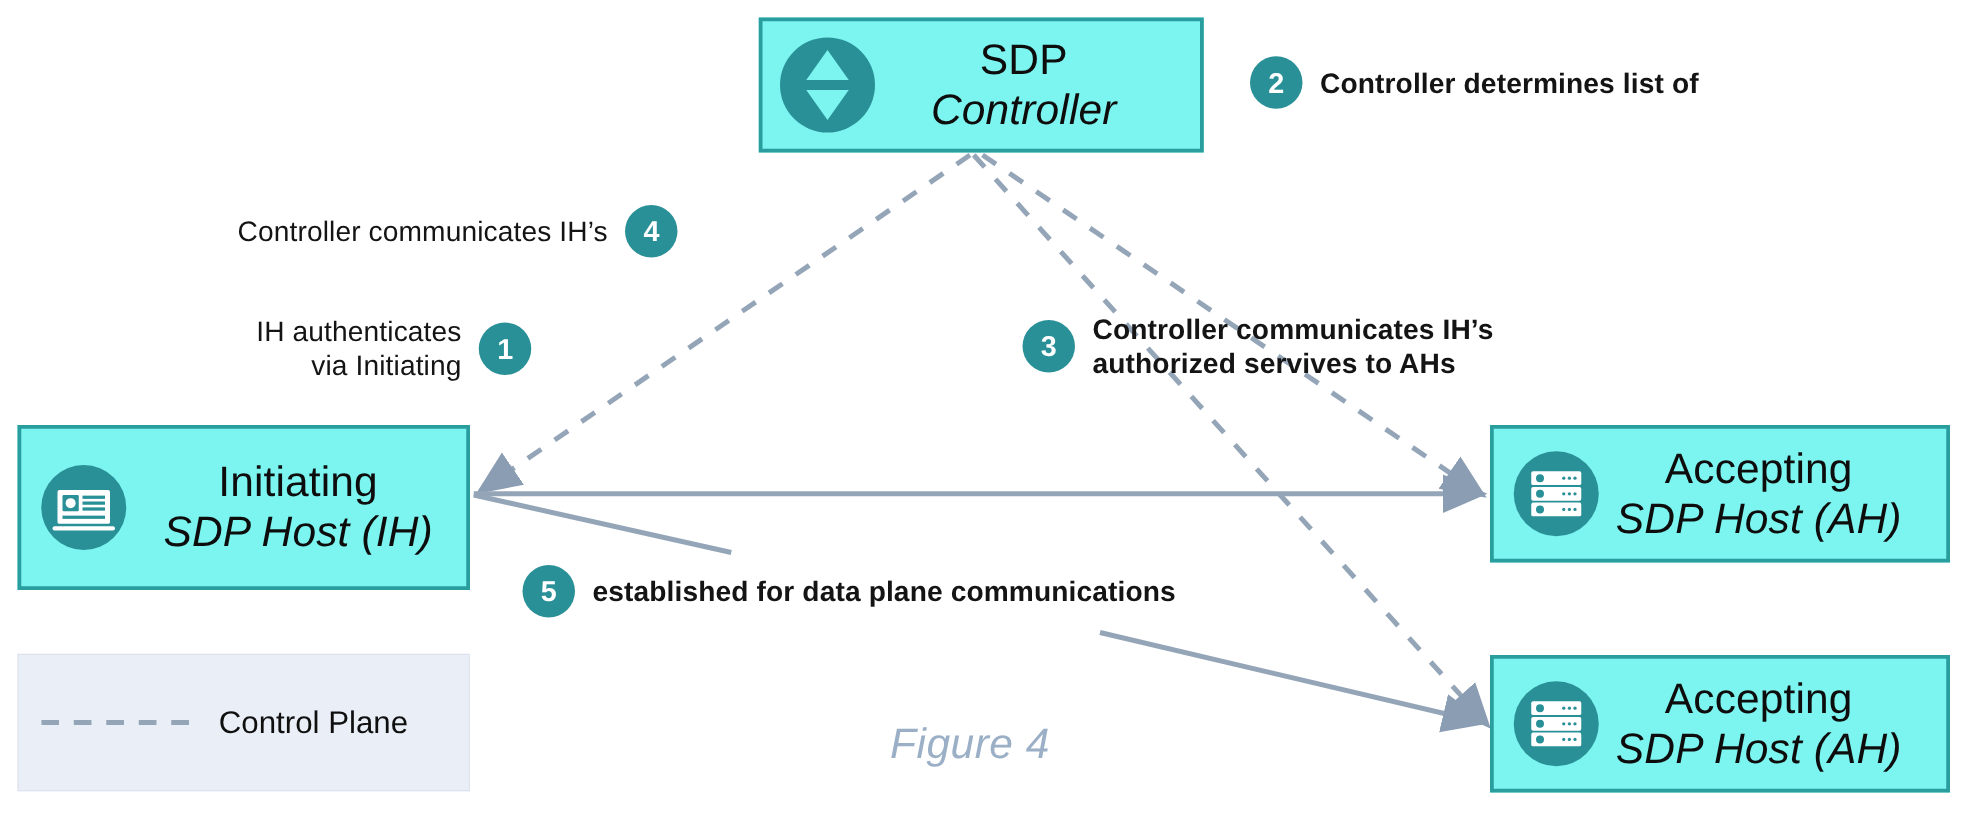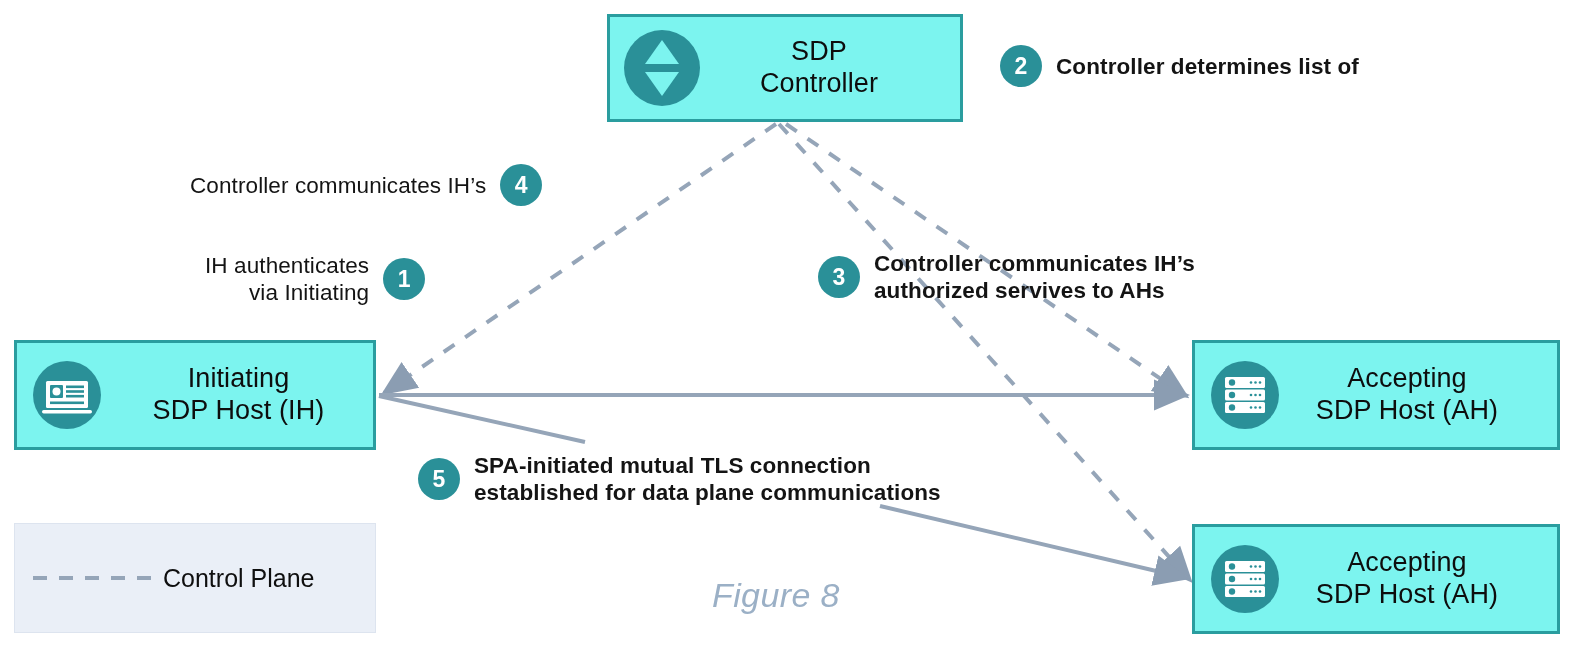--- a/index.html
+++ b/index.html
@@ -21,29 +21,29 @@
     z-index:3;
   }
   .node .icon-wrap{
     width:72px;height:72px;flex:0 0 72px;
     margin-left:14px;
     display:flex;align-items:center;justify-content:center;
   }
   .node .node-label{
     flex:1;text-align:center;
     color:#0d0d0d;
-    font-size:27px;line-height:1.18;
+    font-size:34px;line-height:1.18;
     letter-spacing:.1px;
     padding-right:24px;
   }
-  .node .node-label .l2{display:block;}
+  .node .node-label .l2{display:block;font-style:italic;}
 
   #node-controller{left:607px;top:14px;width:356px;height:108px;}
   #node-controller .icon-wrap{width:80px;height:80px;flex:0 0 80px;margin-left:12px;}
-  #node-ih{left:14px;top:340px;width:362px;height:110px;gap:25px;}
+  #node-ih{left:14px;top:340px;width:362px;height:132px;gap:25px;}
   #node-ah1{left:1192px;top:340px;width:368px;height:110px;}
   #node-ah2{left:1192px;top:524px;width:368px;height:110px;}
 
   
   .step{position:absolute;display:flex;align-items:center;z-index:4;}
   .badge{
     width:42px;height:42px;flex:0 0 42px;border-radius:50%;
     background:#2a9098;color:#ffffff;
     display:flex;align-items:center;justify-content:center;
     font-size:23px;font-weight:bold;line-height:1;
@@ -68,21 +68,21 @@
     display:flex;flex-direction:column;justify-content:center;
     padding-left:18px;gap:2px;z-index:3;
   }
   .legend-row{display:flex;align-items:center;height:38px;}
   .legend-swatch{width:124px;flex:0 0 124px;height:4px;position:relative;}
   .legend-swatch.dashed{
     background-image:linear-gradient(to right,#95a5b8 0 14px,transparent 14px 26px);
     background-size:26px 4px;background-repeat:repeat-x;
   }
   .legend-swatch.solid{background:#95a5b8;height:3px;}
-  .legend-label{margin-left:6px;font-size:25px;color:#0f0f0f;line-height:1;}
+  .legend-label{margin-left:18px;font-size:25px;color:#0f0f0f;line-height:1;}
 
   
   #figure-caption{
     position:absolute;left:712px;top:576px;
     font-size:34px;font-style:italic;color:#9bb0c6;
     letter-spacing:.4px;z-index:2;
   }
 </style>
 </head>
 <body>
@@ -222,27 +222,26 @@
     <div class="badge">3</div>
     <div class="step-text">
       <div>Controller communicates IH’s</div>
       <div>authorized servives to AHs</div>
     </div>
   </div>
 
   <div class="step right" id="step-5">
     <div class="badge">5</div>
     <div class="step-text">
-      <div>SPA-initiated mutual TLS connection</div>
       <div>established for data plane communications</div>
     </div>
   </div>
 
   <div id="legend">
     <div class="legend-row">
       <div class="legend-swatch dashed"></div>
       <div class="legend-label">Control Plane</div>
     </div>
   </div>
 
-  <div id="figure-caption">Figure 8</div>
+  <div id="figure-caption">Figure 4</div>
 
 </div>
 
 </body></html>

